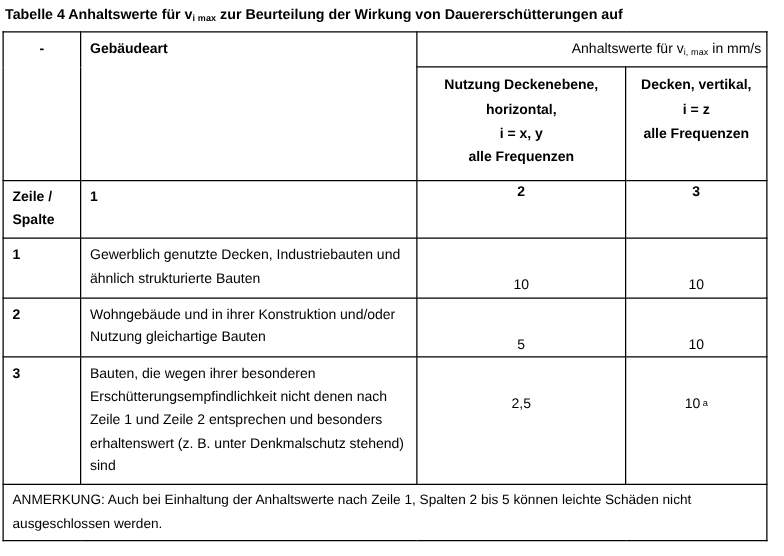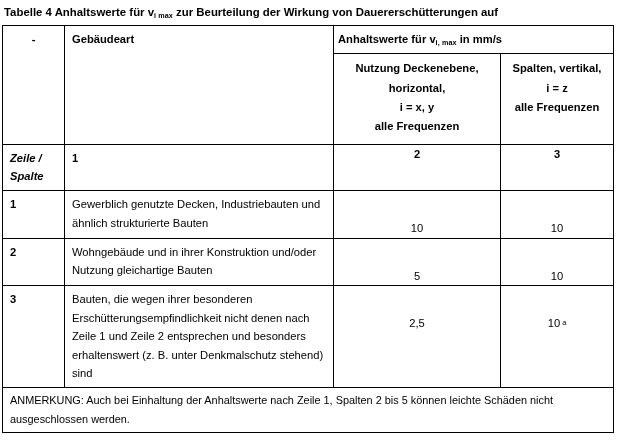--- a/index.html
+++ b/index.html
@@ -74,22 +74,22 @@
     justify-content: center;
     height: 100%;
     box-sizing: border-box;
     line-height: 18.6px;
   }
 
   .b     { font-weight: bold; }
 
   
   .hdr {
-    font-weight: bold;
-    text-align: left;
+    font-weight: normal;
+    text-align: right;
     padding: 4px 4px 5px 4px;
     line-height: 18.6px;
   }
   .hdr-sub {
     font-weight: bold;
     text-align: center;
     padding: 5px 6px 7px 6px;
     line-height: 19.4px;
   }
 
@@ -97,21 +97,20 @@
     text-align: center;
     font-weight: bold;
     padding-top: 4px;
     line-height: 18.6px;
   }
 
   .zeile {
     font-weight: bold;
     line-height: 18.6px;
     padding: 4px 5px 4px 7px;
-    font-style: italic;
   }
 
   .val {
     text-align: center;
     font-size: 11.2px;
     margin-top: 28px;
   }
   .val sup {
     font-size: 7.4px;
     vertical-align: 0.42em;
@@ -159,21 +158,21 @@
         <td>
           <div class="hdr-sub">
             <div>Nutzung Deckenebene,</div>
             <div>horizontal,</div>
             <div>i = x, y</div>
             <div>alle Frequenzen</div>
           </div>
         </td>
         <td>
           <div class="hdr-sub">
-            <div>Spalten, vertikal,</div>
+            <div>Decken, vertikal,</div>
             <div>i = z</div>
             <div>alle Frequenzen</div>
           </div>
         </td>
       </tr>
 
       <tr>
         <td>
           <div class="zeile">
             <div>Zeile /</div>

